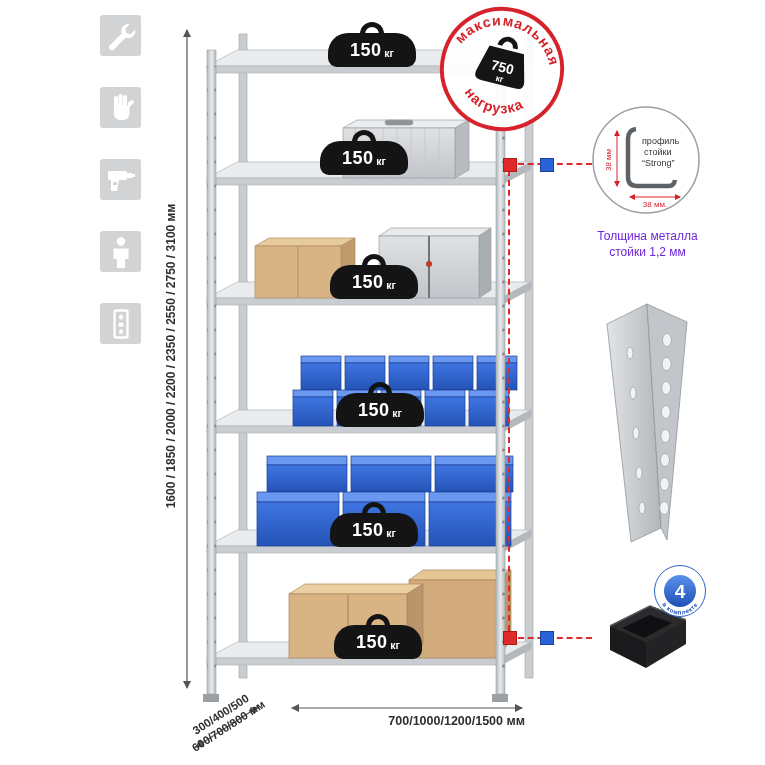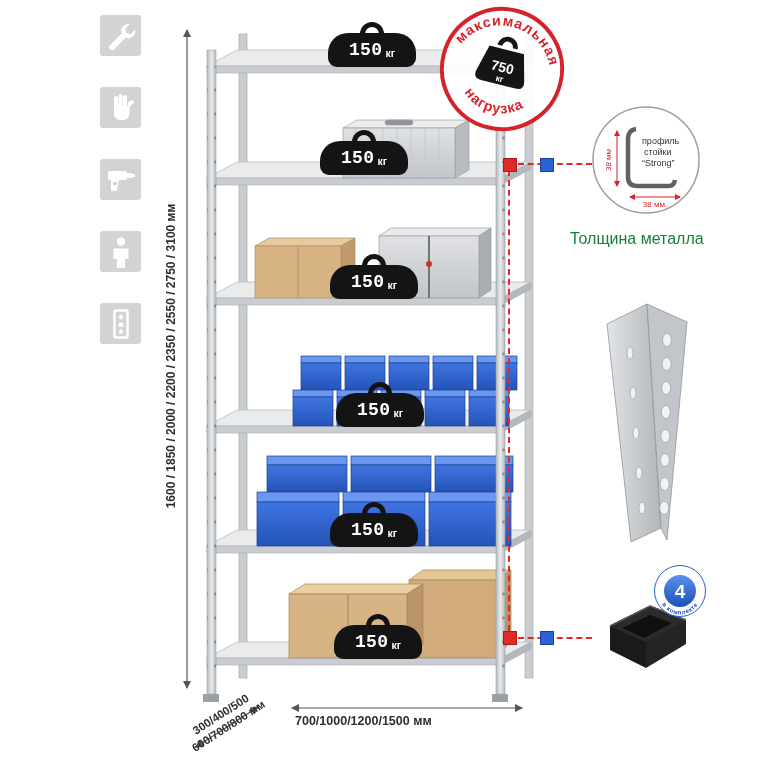--- a/index.html
+++ b/index.html
@@ -10,32 +10,32 @@
          display:flex;align-items:center;justify-content:center;}
   
   .rack-svg{position:absolute;left:193px;top:10px;z-index:1;}
   .dims-svg{position:absolute;left:0;top:0;z-index:2;pointer-events:none;}
   
   .weight{position:absolute;width:88px;text-align:center;z-index:5;}
   .knob{width:24px;height:16px;margin:0 auto;border:5px solid #131313;border-bottom:0;
         border-top-left-radius:12px;border-top-right-radius:12px;box-sizing:border-box;}
   .wbody{position:relative;margin-top:-5px;height:34px;background:#141414;
          border-radius:20px 20px 9px 9px;display:flex;align-items:center;justify-content:center;gap:3px;}
-  .wval{color:#fff;font-size:18px;font-weight:bold;letter-spacing:.4px;font-family:Liberation Mono, monospace;}
+  .wval{color:#fff;font-size:18px;font-weight:bold;letter-spacing:.4px;}
   .wunit{color:#fff;font-size:10.5px;font-weight:bold;margin-top:5px;}
   
   .stamp{position:absolute;left:438px;top:5px;width:128px;height:128px;transform:rotate(14deg);z-index:6;}
   
   .hlabel{position:absolute;left:-39px;top:349px;width:420px;text-align:center;transform:rotate(-90deg);
           font-size:12px;font-weight:bold;color:#2e2e2e;z-index:3;}
   .dlabel{position:absolute;left:166px;top:707px;width:118px;transform:rotate(-33deg);text-align:center;
           font-size:11.5px;font-weight:bold;color:#2e2e2e;line-height:1.2;z-index:3;}
-  .wlabel{position:absolute;left:295px;top:714px;width:230px;text-align:left;font-size:12.5px;
+  .wlabel{position:absolute;left:295px;top:714px;width:230px;text-align:right;font-size:12.5px;
           font-weight:bold;color:#2e2e2e;z-index:3;}
-  .cap{position:absolute;text-align:left;font-size:16px;color:#15803d;line-height:1.3;z-index:3;}
+  .cap{position:absolute;text-align:center;font-size:12px;color:#6d28d9;line-height:1.3;z-index:3;}
   
   .csq{position:absolute;width:12px;height:12px;z-index:4;}
   .csq.red{background:#e02a2a;border:1px solid #a81c1c;}
   .csq.blue{background:#2a62d8;border:1px solid #1b4096;}
   .dash-h{position:absolute;height:0;border-top:2px dashed #e02a2a;z-index:3;}
   .dash-v{position:absolute;width:0;border-left:2px dashed #e02a2a;z-index:3;}
   .callout{position:absolute;z-index:4;}
 </style>
 </head>
 <body>
@@ -327,20 +327,21 @@
     <line x1="27" y1="27" x2="27" y2="82" stroke="#d6232b" stroke-width="1" marker-start="url(#arR)" marker-end="url(#arR)"></line>
     <text x="21" y="56" font-size="8" fill="#d6232b" text-anchor="middle" transform="rotate(-90 21 56)">38 мм</text>
     <line x1="40" y1="93" x2="90" y2="93" stroke="#d6232b" stroke-width="1" marker-start="url(#arR)" marker-end="url(#arR)"></line>
     <text x="65" y="103" font-size="8" fill="#d6232b" text-anchor="middle">38 мм.</text>
     <text x="52" y="40" font-size="9" fill="#333">профиль</text>
     <text x="54" y="51" font-size="9" fill="#333">стойки</text>
     <text x="52" y="62" font-size="9" fill="#333">“Strong”</text>
   </svg>
   <div class="cap" style="left:570px;top:229px;width:155px">
     <div>Толщина металла</div>
+    <div>стойки 1,2 мм</div>
   </div>
 
   <svg class="callout" style="left:597px;top:298px" width="100" height="245" viewBox="0 0 100 245">
     <defs>
       <linearGradient id="pg1" x1="0" y1="0" x2="1" y2="0">
         <stop offset="0" stop-color="#e2e4e6"></stop>
           <stop offset="1" stop-color="#b2b6ba"></stop>
       </linearGradient>
     </defs>
     <polygon points="10,26 50,6 64,230 34,244" fill="url(#pg1)" stroke="#8f959a" stroke-width="0.8"></polygon>

